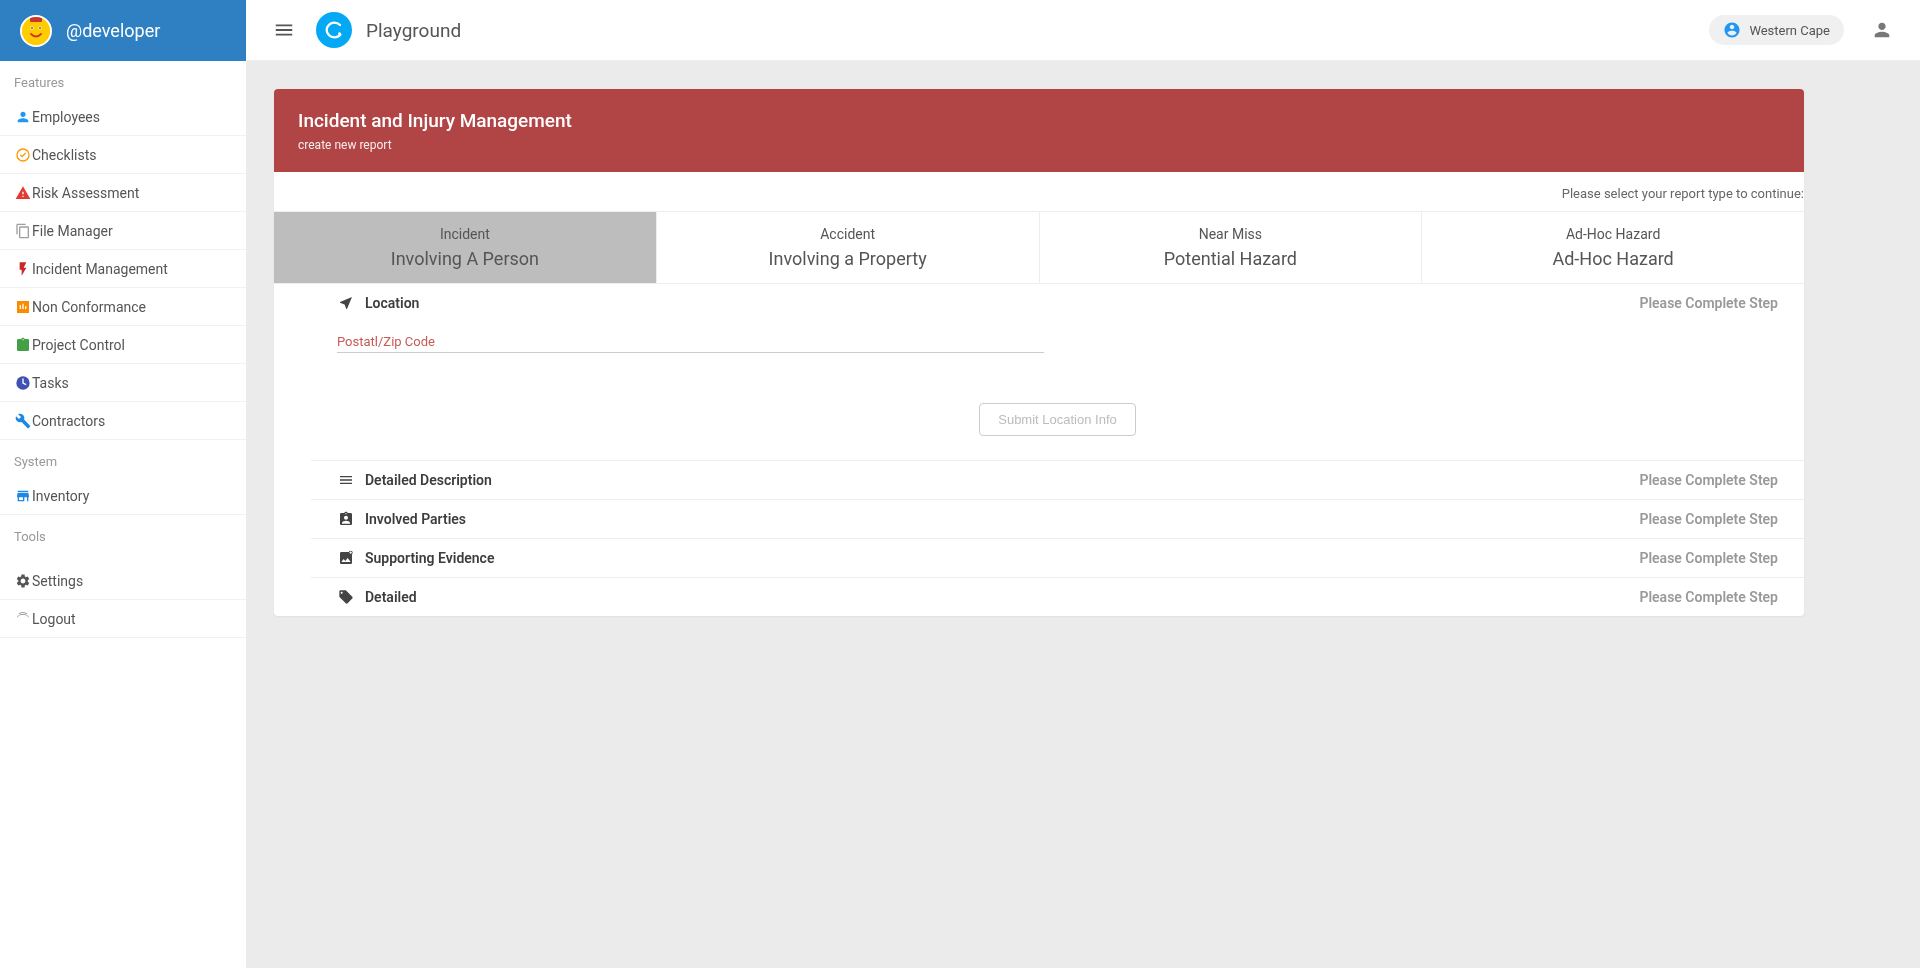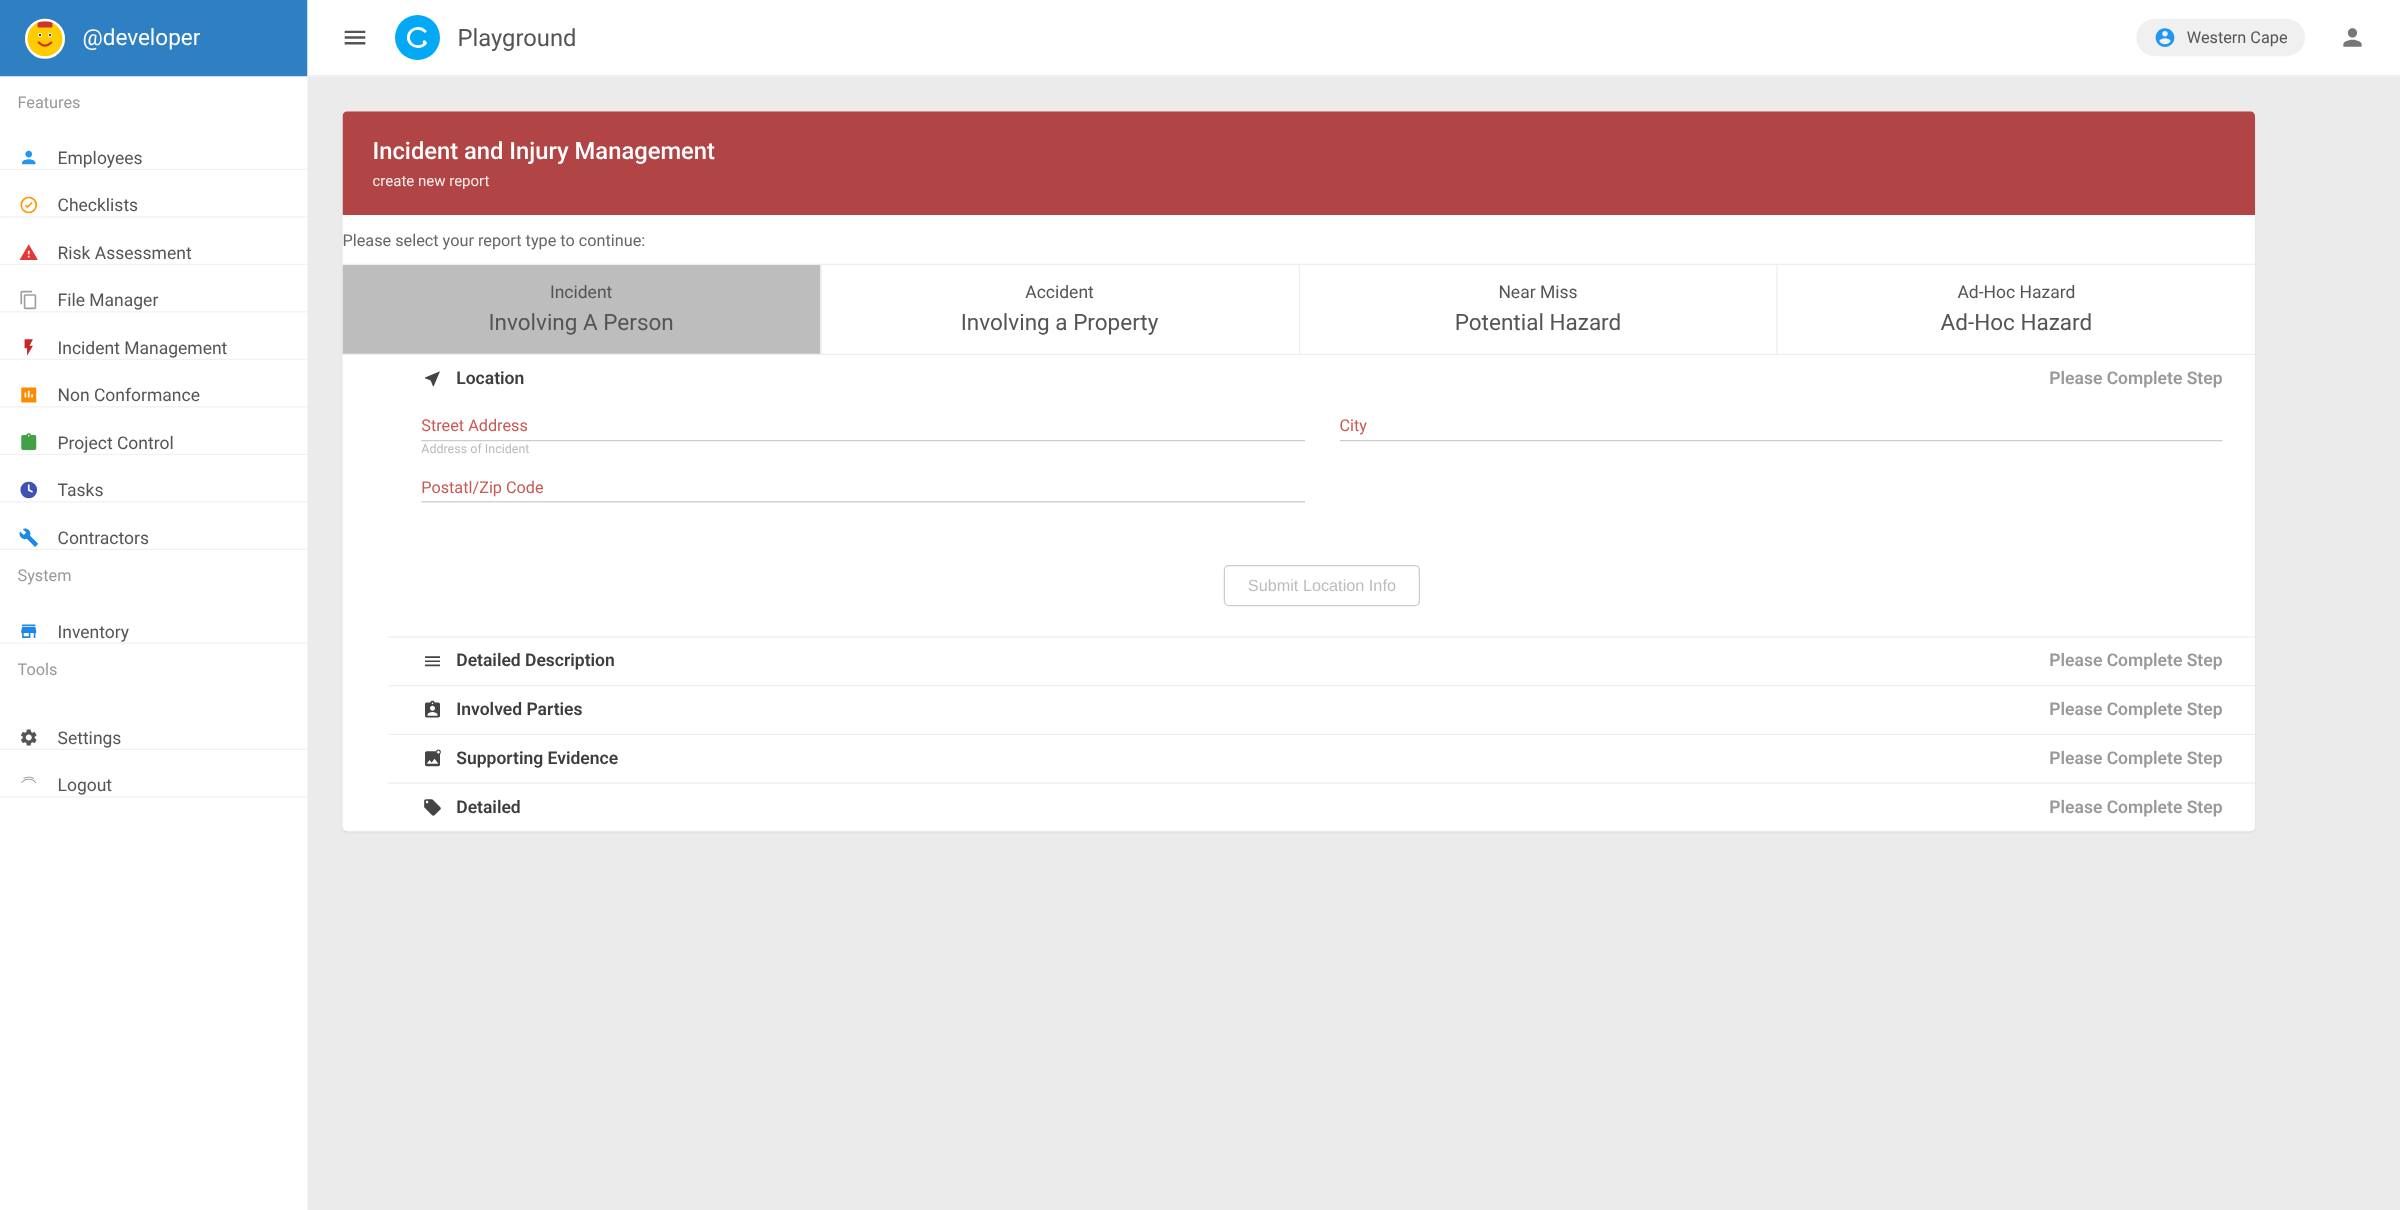--- a/index.html
+++ b/index.html
@@ -8,41 +8,41 @@
 
 
 .sidebar { width: 246px; background: #fff; display: flex; flex-direction: column; }
 .sidebar-header { background: #2f80c2; color: #fff; height: 61px; display: flex; align-items: center; padding: 0 20px; gap: 14px; }
 .avatar-wrap { width: 32px; height: 32px; border-radius: 50%; border: 2px solid #fff; background: #ffcc00; display: flex; align-items: center; justify-content: center; overflow: hidden; }
 .avatar-face { width: 28px; height: 28px; display:block; }
 .username { font-size: 18px; font-weight: 400; }
 
 .sidebar-section-label { font-size: 13px; color: #999; padding: 14px 14px 8px; }
 .nav-list { list-style: none; }
-.nav-item { display: flex; align-items: flex-end; height: 38px; padding: 0 14px; gap: 14px; font-size: 14px; color: #555; cursor: pointer; border-bottom: 1px solid #f1f1f1; }
+.nav-item { display: flex; align-items: center; height: 38px; padding: 0 14px; font-size: 14px; color: #555; cursor: pointer; border-bottom: 1px solid #f1f1f1; }
 .nav-item .ico { width: 18px; height: 18px; display: inline-flex; align-items: center; justify-content: center; font-size: 16px; }
 
 
 .main { flex: 1; display: flex; flex-direction: column; }
 .topbar { height: 61px; background: #fff; display: flex; align-items: center; padding: 0 24px; border-bottom: 1px solid #eee; }
 .menu-btn { width: 28px; height: 28px; display: inline-flex; align-items: center; justify-content: center; cursor: pointer; color: #555; margin-right: 18px; }
 .logo-circle { width: 36px; height: 36px; border-radius: 50%; background: #03a9f4; margin-right: 14px; display:flex; align-items:center; justify-content:center; }
 .app-title { font-size: 19px; color: #555; font-weight: 400; }
 .topbar-spacer { flex: 1; }
 .region-chip { background: #f0f0f0; color: #555; padding: 6px 14px; border-radius: 16px; display: flex; align-items: center; gap: 8px; font-size: 13px; margin-right: 24px; }
 .account-btn { width: 28px; height: 28px; color: #777; display: inline-flex; align-items:center; justify-content:center; cursor:pointer; }
 
 .content { flex: 1; overflow-y: auto; padding: 28px; }
 
 .card { background: #fff; border-radius: 4px; box-shadow: 0 1px 2px rgba(0,0,0,.05); overflow: hidden; max-width: 1530px; }
 .card-header { background: #b14545; color: #fff; padding: 20px 24px; }
 .card-header h2 { font-size: 19px; font-weight: 500; margin-bottom: 6px; }
 .card-header .sub { font-size: 12px; opacity: .9; }
 
-.instruction { text-align: left; padding: 14px 0 10px; font-size: 13px; color: #666; }
+.instruction { text-align: right; padding: 14px 0 10px; font-size: 13px; color: #666; }
 
 .type-grid { display: flex; border-top: 1px solid #eee; border-bottom: 1px solid #eee; }
 .type-cell { flex: 1; text-align: center; padding: 14px 8px; border-right: 1px solid #eee; cursor: pointer; }
 .type-cell:last-child { border-right: none; }
 .type-cell.selected { background: #bdbdbd; }
 .type-title { font-size: 14px; color: #555; margin-bottom: 6px; }
 .type-sub { font-size: 18px; color: #555; }
 
 .step { border-bottom: 1px solid #eee; margin-left: 37px; }
 .step-header { display: flex; align-items: center; padding: 10px 26px; }
@@ -255,29 +255,20 @@
               <span class="ico-step">
                   <svg width="16" height="16" viewBox="0 0 24 24" fill="#444">
                     <path d="M21 3L3 10.53v.98l6.84 2.65L12.48 21h.98L21 3z"></path>
                   </svg>
                 </span>
               <span>Location</span>
             </div>
             <span class="status">Please Complete Step</span>
           </div>
           <div class="step-body">
-            <div class="form-row" style="margin-bottom:26px;">
-              <div class="field">
-                <span class="label">Street Address</span>
-                <span class="helper">Address of Incident</span>
-              </div>
-              <div class="field">
-                <span class="label">City</span>
-              </div>
-            </div>
             <div class="form-row">
               <div class="field" style="flex:0 0 calc(50% - 14px);">
                 <span class="label">Postatl/Zip Code</span>
               </div>
             </div>
             <div class="btn-wrap">
               <button class="btn-outline">Submit Location Info</button>
             </div>
           </div>
         </div>

